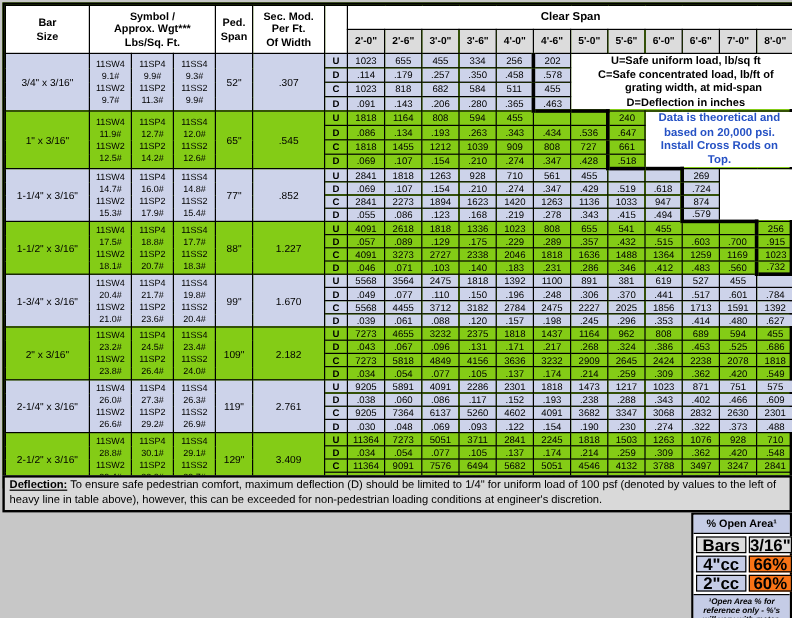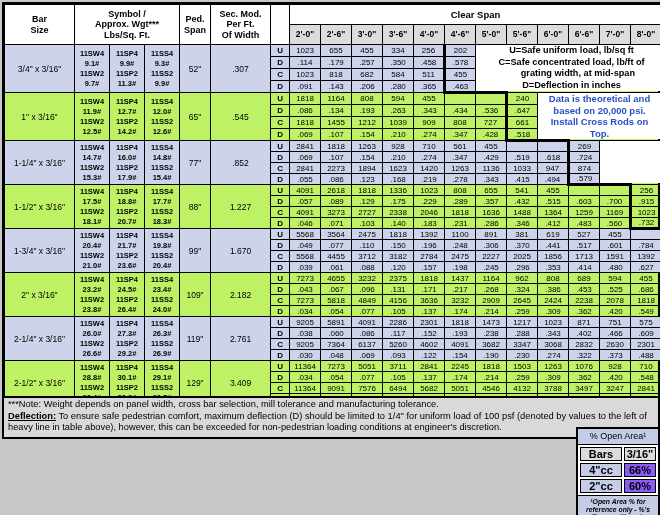--- a/index.html
+++ b/index.html
@@ -1,45 +1,45 @@
 <!DOCTYPE html>
 <html><head>
 <meta charset="utf-8">
 <style>
   html,body{margin:0;padding:0;}
   body{width:660px;height:515px;background:#c7c7c7;font-family:"Liberation Sans",sans-serif;position:relative;overflow:hidden;}
-  .table-wrap{position:absolute;top:2px;left:2px;width:654px;border:2px solid #000;background:#bef264;}
+  .table-wrap{position:absolute;top:2px;left:2px;width:654px;border:2px solid #000;background:#84cc16;}
   table{border-collapse:collapse;table-layout:fixed;width:654px;}
   th,td{border:1px solid #000;overflow:hidden;text-align:center;vertical-align:middle;padding:0;color:#000;}
   thead th{background:#fff;font-size:9px;font-weight:bold;line-height:1.18;white-space:pre-line;}
   th.cs{height:19px;font-size:9.5px;}
   th.spanlbl{background:#dcdcdc;height:19px;font-size:8.5px;font-weight:bold;white-space:nowrap;}
   tbody tr{height:11px;}
   td.num{font-size:8px;white-space:nowrap;padding:0 1px;}
   td.ltr{font-size:8px;font-weight:bold;}
   td.bar{font-size:8.5px;white-space:nowrap;}
-  td.wt{font-size:7.5px;line-height:10px;white-space:pre-line;font-weight:bold;}
+  td.wt{font-size:7.5px;line-height:10px;white-space:pre-line;}
   td.ped,td.sec{font-size:8.5px;white-space:nowrap;}
   tr.shade td{background:#cdd3ea;}
   td.legend{background:#fff !important;font-size:9.2px;font-weight:bold;text-align:center;padding-left:6px;line-height:11.5px;white-space:pre-line;}
   td.bluebox{background:#fff !important;font-size:9.5px;font-weight:bold;color:#2551c4;line-height:11.5px;white-space:pre-line;}
   td.blankc{background:#fff !important;}
   tr.sub td{border-top:1px solid #999;}
   tr.gstart td{border-top:1px solid #000;}
   td.hr{border-right:3px solid #000 !important;}
   td.ht{border-top:3px solid #000 !important;padding-left:32px;}
   .notes{position:absolute;top:396px;left:2px;width:646px;border:2px solid #000;background:#d9d9d9;padding:1px 4px 3px 4px;font-size:9.3px;line-height:11.5px;color:#000;}
   .nlabel{font-weight:bold;text-decoration:underline;margin-top:44px;}
   .open-area{position:absolute;top:427px;left:576px;width:80px;border:2px solid #000;background:#fff;z-index:5;}
-  .oa-title{background:#c5cce6;border-bottom:1px solid #000;font-size:9px;font-weight:normal;text-align:center;height:15px;line-height:15px;}
+  .oa-title{background:#c5cce6;border-bottom:1px solid #000;font-size:9px;font-weight:bold;text-align:center;height:15px;line-height:15px;}
   .oa-grid{display:grid;grid-template-columns:42px 1fr;gap:2px;padding:2px;background:#fff;}
-  .oa-cell{border:1px solid #000;font-size:11px;font-weight:bold;text-align:center;height:12px;line-height:12px;}
+  .oa-cell{border:1px solid #000;font-size:14px;font-weight:bold;text-align:center;height:12px;line-height:12px;}
   .oa-h{background:#dcdcdc;}
   .oa-l{background:#c5cce6;}
-  .oa-v{background:#8b5cf6;}
+  .oa-v{background:#f97316;}
   .oa-foot{background:#c5cce6;border-top:1px solid #000;font-size:6.8px;font-weight:bold;font-style:italic;text-align:center;line-height:7.5px;padding:2px 1px;white-space:pre-line;}
 </style>
 </head>
 <body>
 
 <div class="page">
 
   <div class="table-wrap">
     <table>
       <colgroup>
@@ -653,21 +653,20 @@
             <td class="num">.247</td>
             <td class="num">.290</td>
             <td class="num">.336</td>
             <td class="num">.439</td>
           </tr>
         </tbody>
     </table>
   </div>
 
   <div class="notes">
-    <div><span>***Note: Weight depends on panel width, cross bar selection, mill tolerance and manufacturing tolerance.</span></div>
     <div><span class="nlabel">Deflection:</span> <span>To ensure safe pedestrian comfort, maximum deflection (D) should be limited to 1/4" for uniform load of 100 psf (denoted by values to the left of heavy line in table above), however, this can be exceeded for non-pedestrian loading conditions at engineer's discretion.</span></div>
   </div>
 
   <div class="open-area">
     <div class="oa-title">% Open Area¹</div>
     <div class="oa-grid" id="oa-grid">
         <div class="oa-cell oa-h">Bars</div>
         <div class="oa-cell oa-h">3/16"</div>
         <div class="oa-cell oa-l">4"cc</div>
         <div class="oa-cell oa-v">66%</div>

